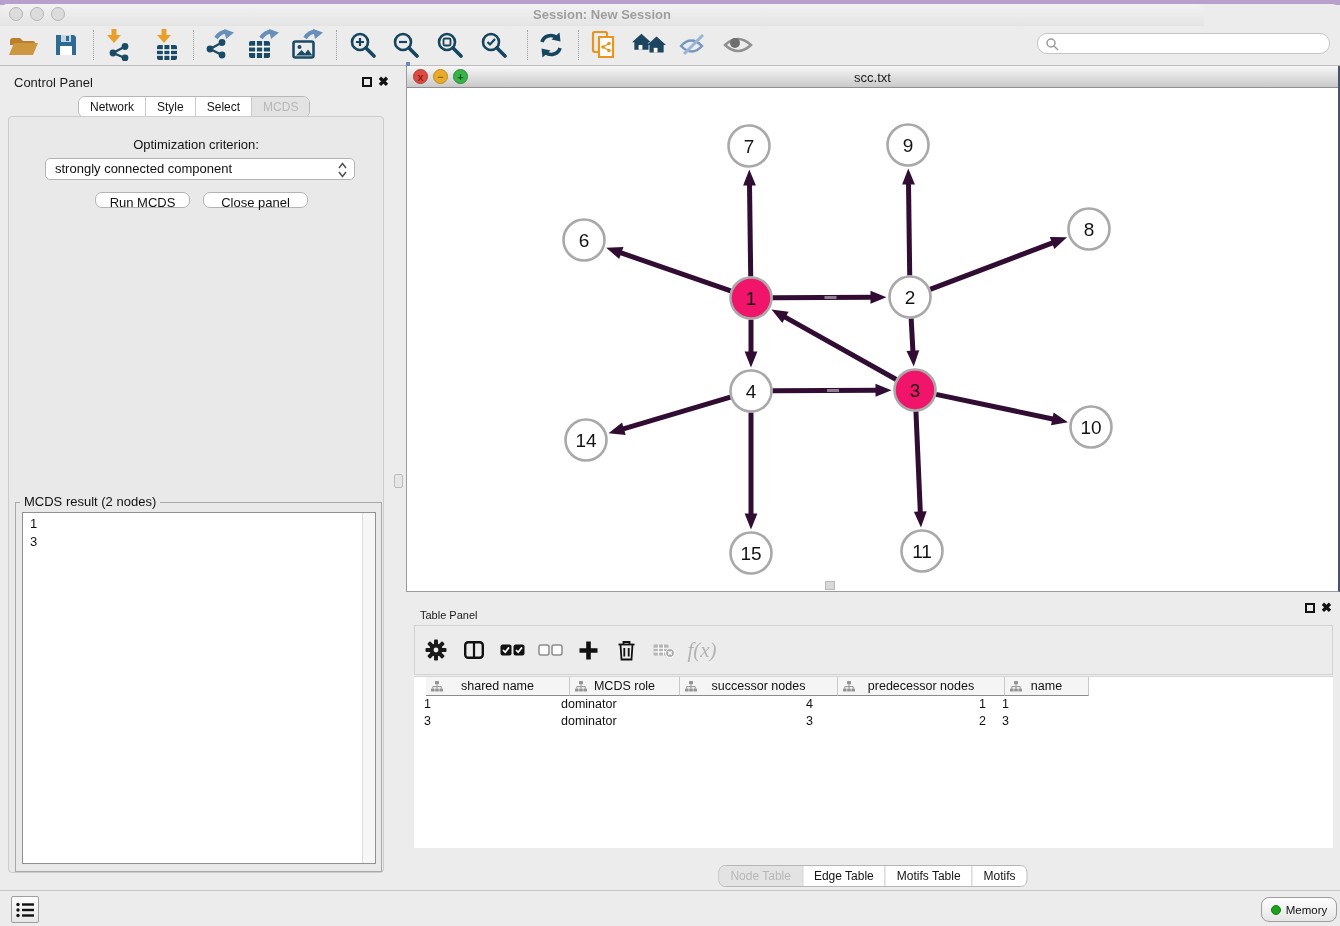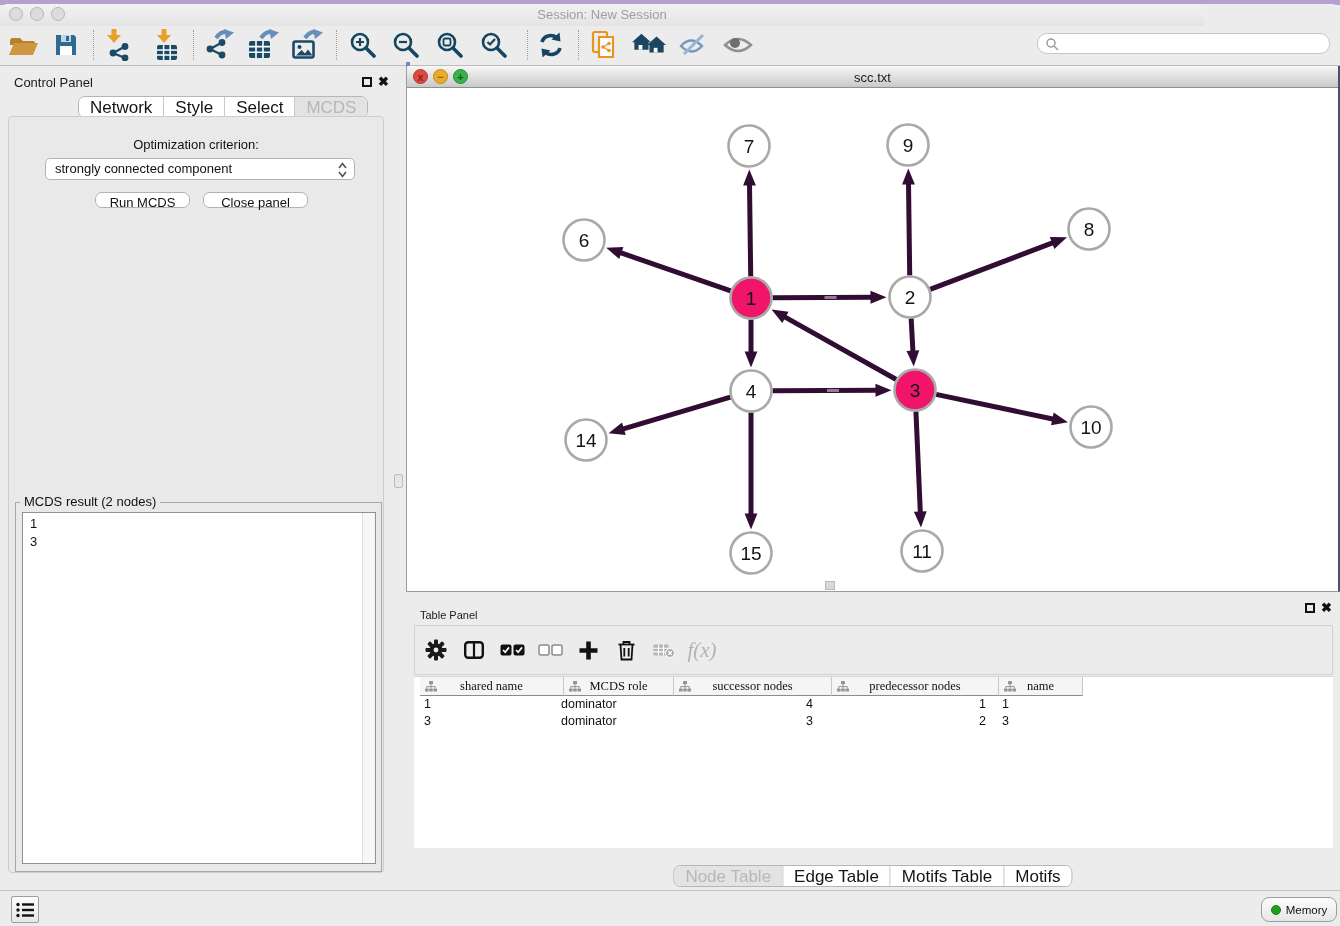--- a/index.html
+++ b/index.html
@@ -1,36 +1,36 @@
 <!DOCTYPE html>
 <html><head>
 <meta charset="utf-8">
 <style>
   * { box-sizing: border-box; margin:0; padding:0; }
   html,body { width:1340px; height:926px; overflow:hidden; font-family:"Liberation Sans",sans-serif; background:#ececec; }
   #desktop-strip { position:absolute; left:0; top:0; width:1340px; height:5px; background:#b7a0cd; }
   #app { position:absolute; left:0; top:4px; width:1340px; height:922px; background:#ececec; border-radius:8px 8px 0 0; }
 
   
-  #titlebar { position:absolute; left:0; top:0; width:1204px; height:22px; border-radius:8px 8px 0 0; background:linear-gradient(#f2f2f2,#e4e4e4); }
+  #titlebar { position:absolute; left:0; top:0; width:1204px; height:22px; border-radius:8px 8px 0 0; background:linear-gradient(#f2f2f2,#e4e4e4);font-weight:bold; }
   .tl-gray { position:absolute; top:3px; width:14px; height:14px; border-radius:50%; background:#dcdcdc; border:1px solid #b5b5b5; }
   #win-title { position:absolute; left:0; right:0; top:3px; text-align:center; font-size:13px; color:#9e9e9e; }
 
   
   #toolbar { position:absolute; left:0; top:22px; width:1340px; height:40px; background:#ececec; border-bottom:1px solid #bdbdbd; }
   .tbi { position:absolute; top:2px; width:34px; height:34px; display:flex; align-items:center; justify-content:center; }
   .tsep { position:absolute; top:4px; height:30px; width:0; border-left:1px dotted #9f9f9f; }
   #search-box { position:absolute; left:1037px; top:7px; width:293px; height:21px; background:#fff; border:1px solid #c6c6c6; border-radius:10px; }
 
   
   #control-panel { position:absolute; left:0; top:63px; width:392px; height:827px; }
   #cp-title { position:absolute; left:14px; top:8px; font-size:13px; color:#1a1a1a; }
   .wbtn-sq { position:absolute; width:10px; height:10px; border:2px solid #111; }
   .wbtn-x { position:absolute; font-size:13px; font-weight:bold; color:#111; line-height:10px; }
-  .tabgroup { display:flex; border:1px solid #b6b6b6; border-radius:7px; overflow:hidden; background:#fff; height:22px; font-size:17px; }
+  .tabgroup { display:flex; border:1px solid #b6b6b6; border-radius:7px; overflow:hidden; background:#fff; height:22px; font-size:12px; }
   .tabgroup .tab { padding:0 11px; line-height:21px; background:#fff; color:#141414; border-left:1px solid #c9c9c9; }
   .tabgroup .tab:first-child { border-left:none; }
   .tabgroup .tab.selected { background:#e3e3e3; color:#b7b7b7; }
   #cp-tabs { position:absolute; left:78px; top:29px; }
   #cp-box { position:absolute; left:8px; top:49px; width:376px; height:757px; background:#e9e9e9; border:1px solid #cccccc; border-radius:4px; }
   #opt-label { position:absolute; left:0; right:0; top:20px; text-align:center; font-size:13px; color:#111; }
   #opt-select { position:absolute; left:36px; top:41px; width:310px; height:22px; background:#fff; border:1px solid #b3b3b3; border-radius:5px; font-size:13px; line-height:20px; padding-left:9px; color:#111; }
   #opt-spinner { position:absolute; right:7px; top:3px; }
   .btn { position:absolute; height:16px; background:#fff; border:1px solid #b3b3b3; border-radius:7px; font-size:13px; text-align:center; line-height:20px; color:#111; }
   #fieldset { position:absolute; left:6px; top:385px; width:367px; height:370px; border:1px solid #a8a8a8; }
@@ -49,21 +49,21 @@
   #net-focus { position:absolute; left:-1px; top:-4px; width:4px; height:5px; background:#6d86c5; }
   #canvas-handle { position:absolute; left:418px; top:493px; width:10px; height:9px; background:#d9d9d9; border:1px solid #b9b9b9; }
 
   
   #table-panel { position:absolute; left:406px; top:590px; width:934px; height:296px; background:#ececec; }
   #tp-title { position:absolute; left:14px; top:7px; font-size:11px; color:#1a1a1a;margin-top:8px; }
   #tp-toolbar { position:absolute; left:8px; top:31px; width:919px; height:50px; background:#ececec; border:1px solid #d2d2d2; display:flex; align-items:center; }
   .tpi { width:38px; display:flex; justify-content:center; align-items:center; }
   #fx-label { font-family:"Liberation Serif",serif; font-style:italic; font-size:21px; color:#b3b3b3; }
   #tp-tablewrap { position:absolute; left:8px; top:82px; width:919px; height:172px; background:#fff; border-top:1px solid #d5d5d5; }
-  #tp-header { position:absolute; left:6px; top:0; height:19px; display:flex;font-family:Liberation Serif, serif; }
+  #tp-header { position:absolute; left:12px; top:0; height:19px; display:flex; }
   .th { position:relative; height:19px; background:#f5f5f5; border-right:1px solid #c9c9c9; border-bottom:1px solid #8b8b8b; font-size:12.5px; color:#111; display:flex; align-items:center; justify-content:center; }
   .th .sorticon { position:absolute; left:5px; top:4px; }
   .tr { display:flex; height:16.5px; font-size:12.5px; color:#111; }
   .td { height:16.5px; line-height:16.5px; white-space:nowrap; overflow:hidden; }
   #tp-tabs { position:absolute; left:50%; top:271px; transform:translateX(-50%); }
 
   
   #statusbar { position:absolute; left:0; top:886px; width:1340px; height:36px; background:#ececec; border-top:1px solid #c3c3c3; }
   #list-btn { position:absolute; left:11px; top:5px; width:28px; height:27px; background:linear-gradient(#fdfdfd,#e6e6e6); border:1px solid #9e9e9e; border-radius:2px; display:flex; align-items:center; justify-content:center; }
   #memory-btn { position:absolute; right:3px; top:6px; width:76px; height:25px; background:linear-gradient(#fdfdfd,#e6e6e6); border:1px solid #9e9e9e; border-radius:8px; display:flex; align-items:center; justify-content:center; gap:5px; font-size:11.5px; color:#111; }

